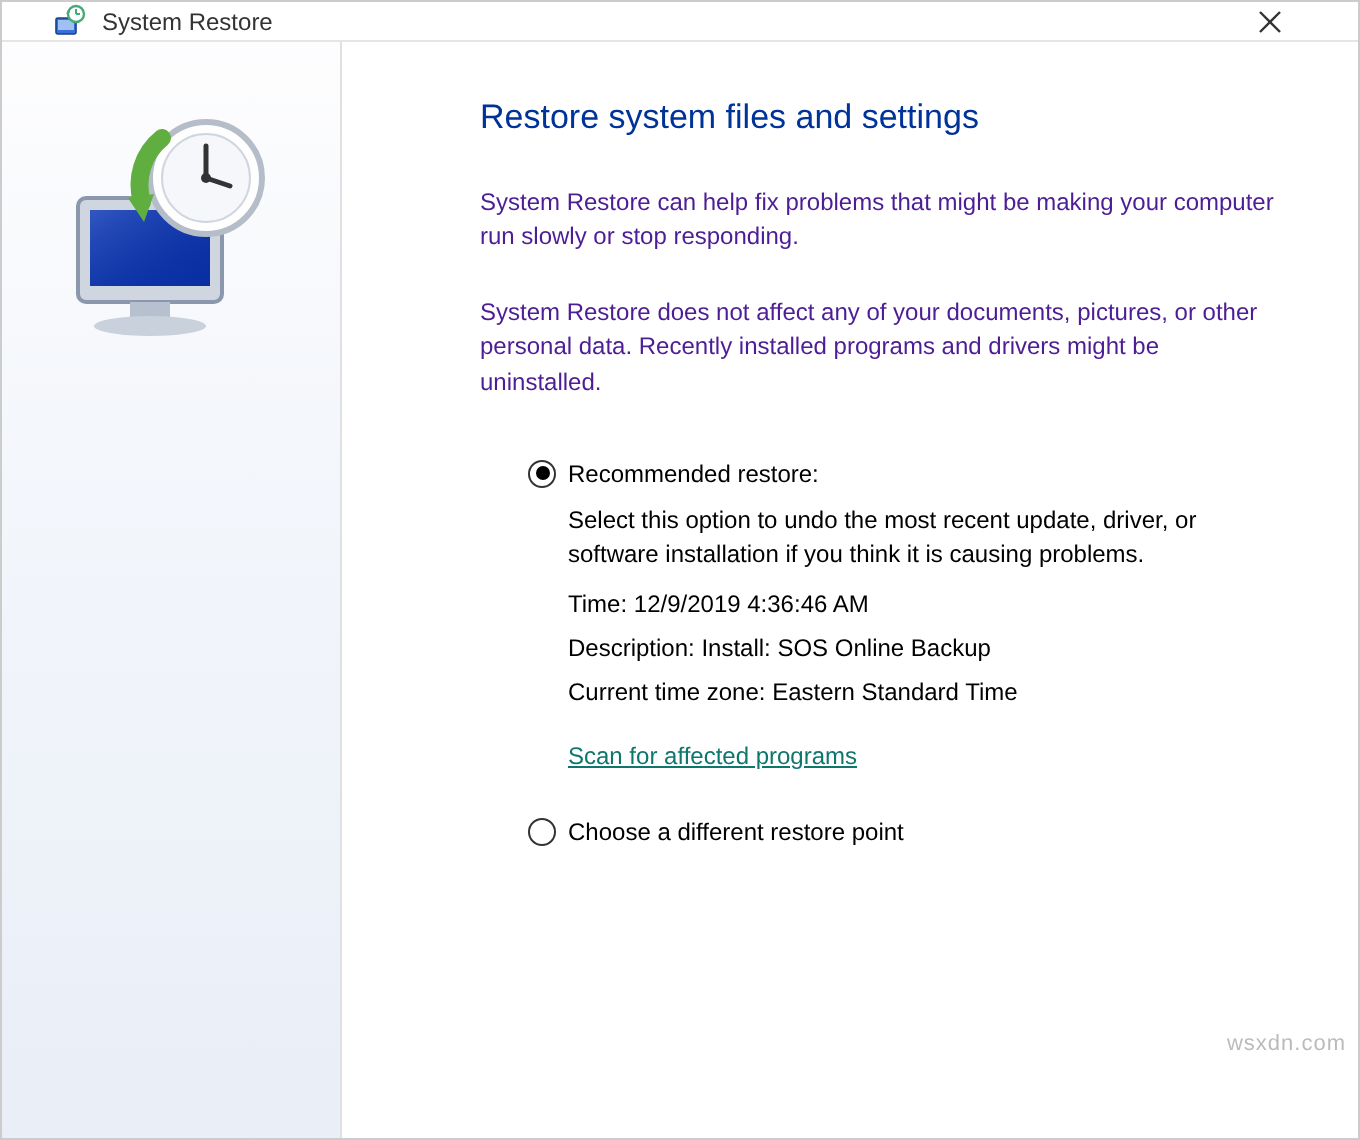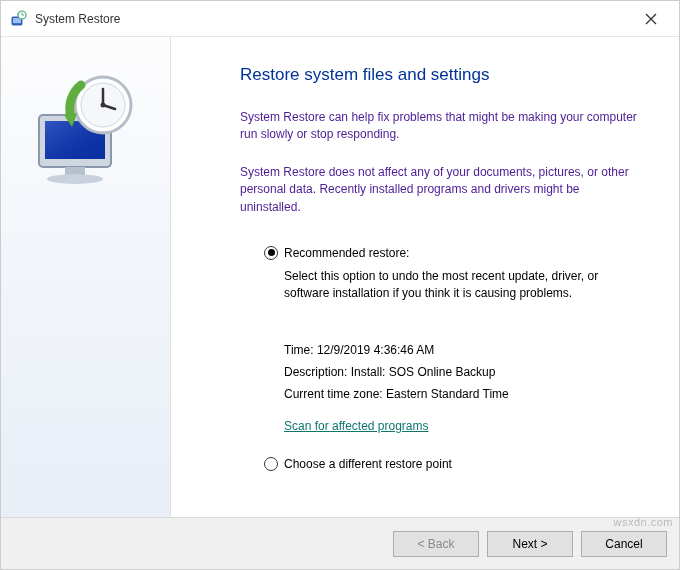--- a/index.html
+++ b/index.html
@@ -15,24 +15,24 @@
     .window {
       width: 680px;
       height: 570px;
       border: 1px solid #ccc;
       background: #fff;
       position: relative;
       display: flex;
       flex-direction: column;
     }
     .titlebar {
-      height: 36px;
-      display: flex;
-      align-items: center;
-      padding: 0 8px;
+      height: 20px;
+      display: flex;
+      align-items: center;
+      padding: 0 24px;
       background: #fff;
       border-bottom: 1px solid #e5e5e5;
     }
     .titlebar-icon {
       width: 20px; height: 20px;
       margin-right: 6px;
       display: inline-flex; align-items: center; justify-content: center;
     }
     .titlebar-title {
       flex: 1;
@@ -103,21 +103,21 @@
     }
     .radio-label { font-size: 12px; }
     .option-details {
       padding-left: 20px;
       max-width: 360px;
       margin-bottom: 24px;
     }
     .option-desc {
       font-size: 12px;
       line-height: 1.45;
-      margin-bottom: 40px;
+      margin-bottom: 8px;
     }
     .meta-line {
       font-size: 12px;
       margin-bottom: 8px;
     }
     .link {
       color: #0f766e;
       text-decoration: underline;
       cursor: pointer;
       font-size: 12px;
@@ -244,20 +244,15 @@
 
         <div class="radio-row" style="margin-top:4px;">
           <span class="radio"></span>
           <span class="radio-label">Choose a different restore point</span>
         </div>
 
       </div>
     </div>
   </div>
 
-  <div class="footer">
-    <button class="btn" disabled="">&lt; Back</button>
-    <button class="btn">Next &gt;</button>
-    <button class="btn">Cancel</button>
-  </div>
 
   <div class="watermark">wsxdn.com</div>
 </div>
 
 </body></html>

